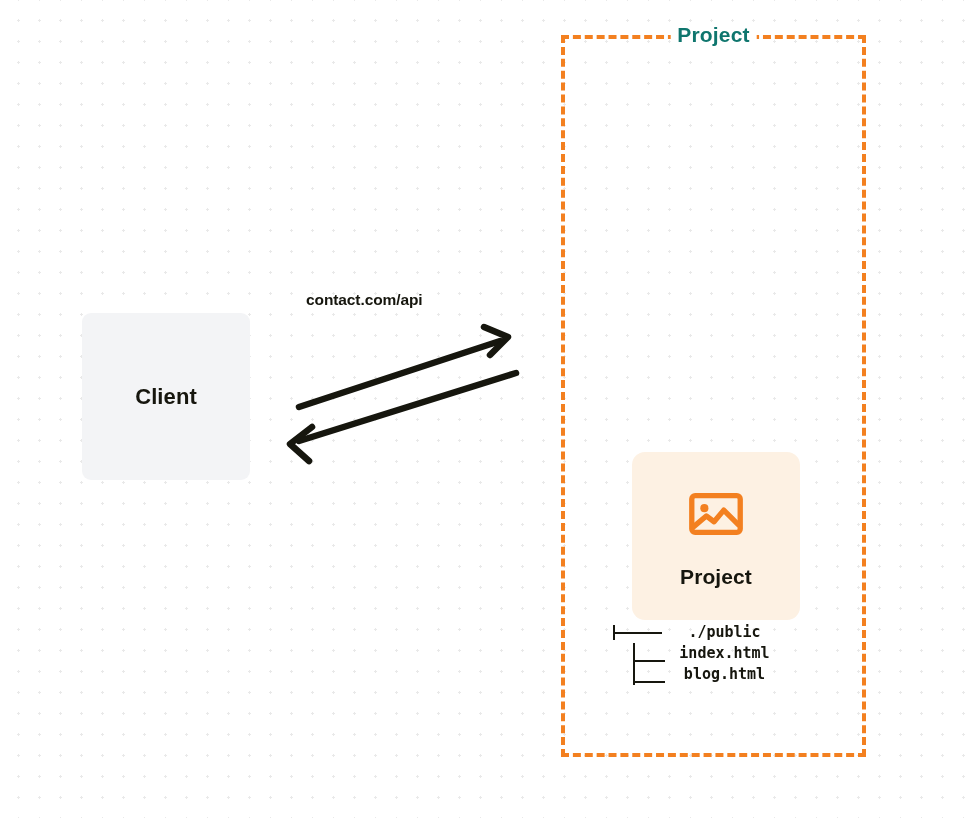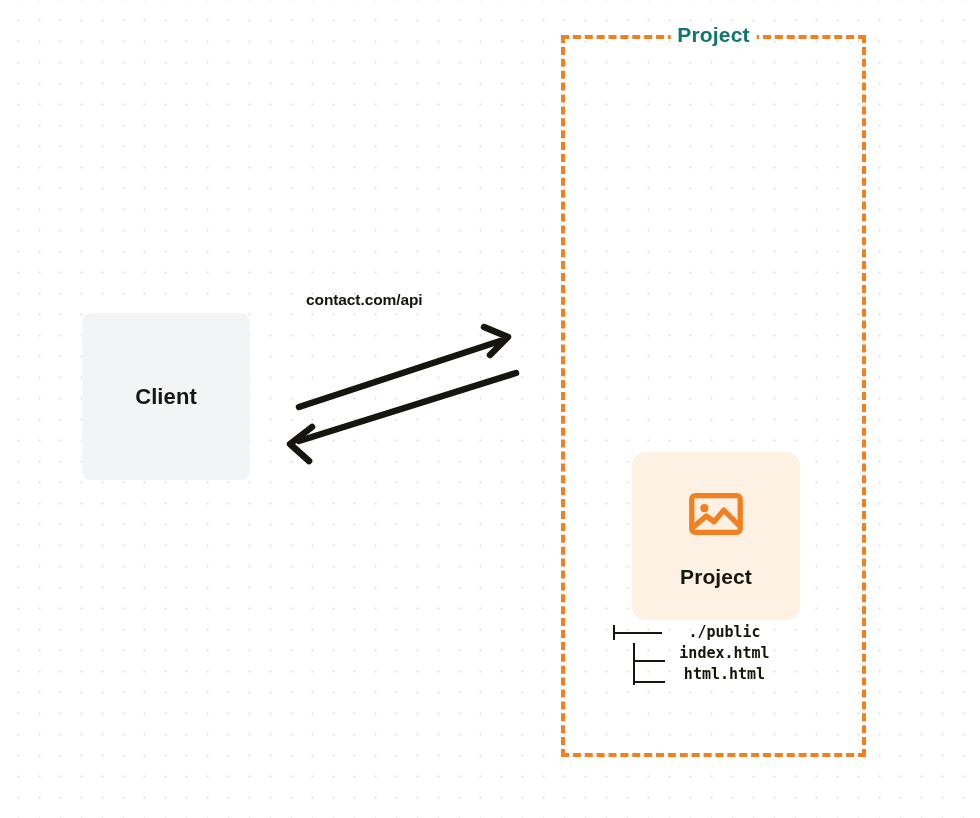--- a/index.html
+++ b/index.html
@@ -223,20 +223,20 @@
             <span class="h"></span>
         </span>
         <span class="tree-name">index.html</span>
       </div>
 
       <div class="tree-row">
         <span class="tree-glyph glyph-child">
           <span class="v"></span>
             <span class="h"></span>
         </span>
-        <span class="tree-name">html.html</span>
+        <span class="tree-name">blog.html</span>
       </div>
 
 
     </div>
 
   </div>
 </div>
 
 </body></html>

